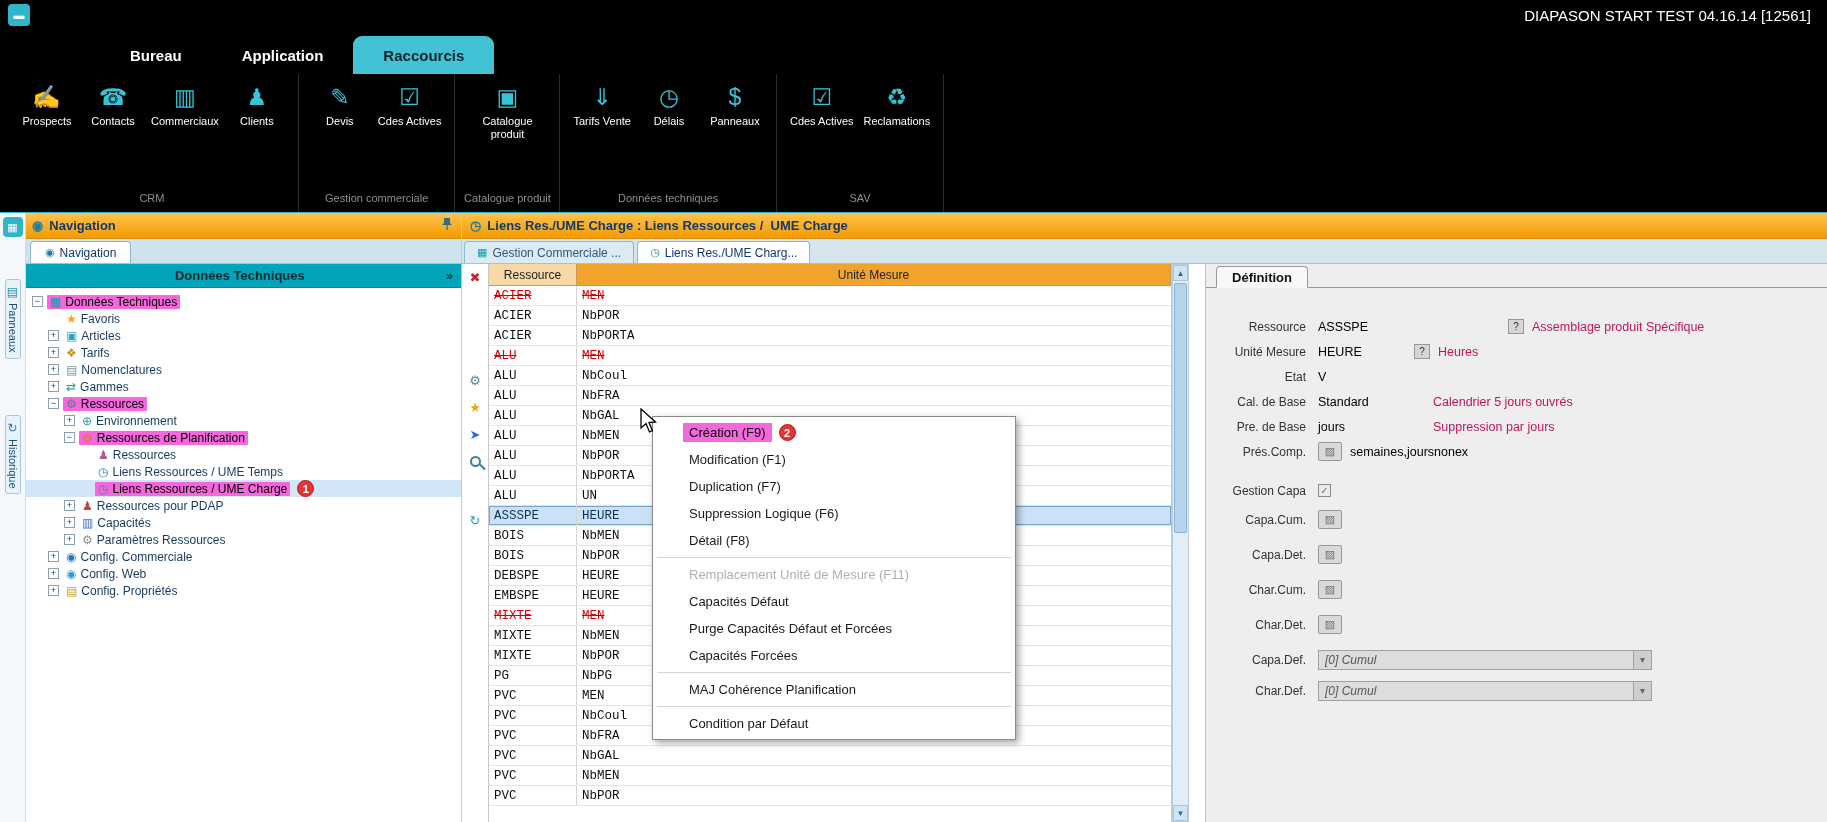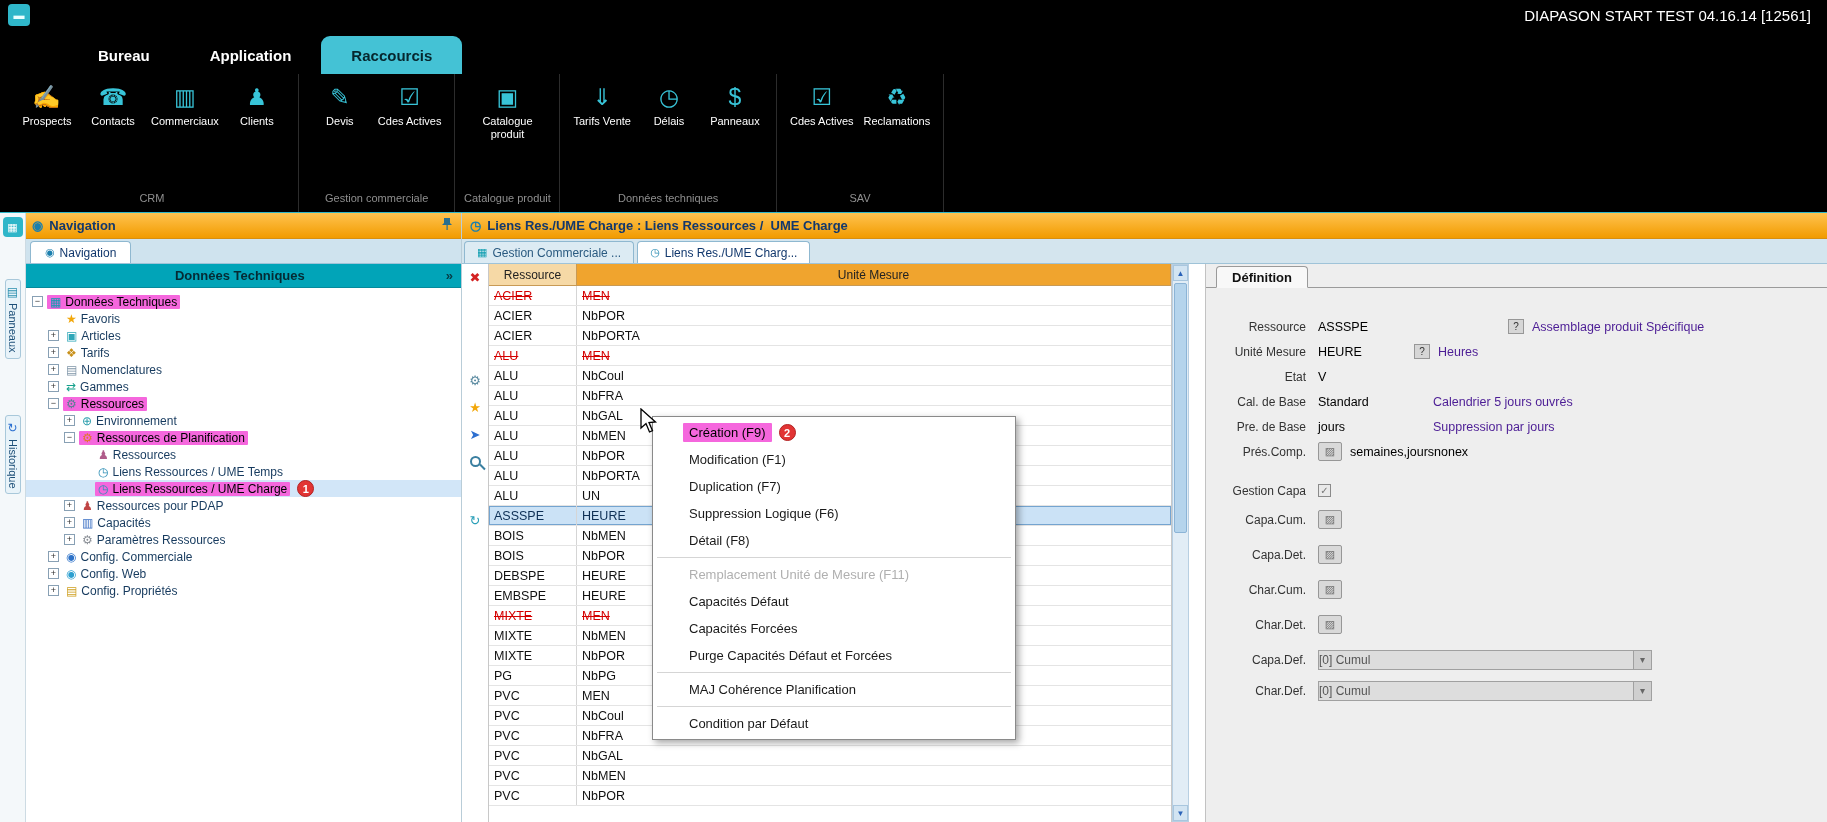--- a/index.html
+++ b/index.html
@@ -5,21 +5,21 @@
   *{margin:0;padding:0;box-sizing:border-box;}
   body{font-family:"Liberation Sans",sans-serif;background:#444;}
   .app{position:relative;width:1827px;height:822px;background:#fff;overflow:hidden;}
 
   
   .titlebar{position:absolute;left:0;top:0;width:100%;height:30px;background:#000;display:flex;align-items:center;}
   .applogo{width:22px;height:22px;margin-left:8px;background:#2fb6c9;border-radius:4px;color:#eafeff;font-size:11px;display:flex;align-items:center;justify-content:center;}
   .title{margin-left:auto;padding-right:16px;color:#fff;font-size:15px;}
 
   
-  .menubar{position:absolute;left:0;top:30px;width:100%;height:44px;background:#000;display:flex;align-items:flex-end;padding-left:68px;}
+  .menubar{position:absolute;left:0;top:30px;width:100%;height:44px;background:#000;display:flex;align-items:flex-end;padding-left:100px;}
   .menu-tab{height:38px;display:flex;align-items:center;padding:0 30px;color:#fff;font-size:15px;font-weight:bold;}
   .menu-tab.active{background:#44c2d5;color:#06272e;border-radius:9px 9px 0 0;}
 
   
   .ribbon{position:absolute;left:0;top:74px;width:100%;height:138px;background:#000;display:flex;padding-left:6px;}
   .ribbon-group{display:flex;flex-direction:column;border-right:1px solid #2c2c2c;padding:6px 8px 0;}
   .ribbon-buttons{flex:1;display:flex;align-items:flex-start;}
   .ribbon-button{min-width:66px;max-width:88px;padding:4px 5px;display:flex;flex-direction:column;align-items:center;text-align:center;}
   .ribbon-icon{font-size:23px;line-height:26px;height:28px;}
   .ribbon-label{color:#fff;font-size:11px;line-height:13px;margin-top:3px;}
@@ -74,21 +74,21 @@
   .mag{position:relative;width:11px;height:11px;border:2px solid #3a7fa0;border-radius:50%;display:inline-block;}
   .mag::after{content:"";position:absolute;left:7px;top:8px;width:7px;height:2px;background:#3a7fa0;transform:rotate(45deg);}
 
   
   .tablewrap{position:absolute;left:26px;top:0;width:684px;height:100%;border-left:1px solid #c8c8c8;border-right:1px solid #c8c8c8;}
   .thead{display:flex;height:22px;}
   .th{display:flex;align-items:center;justify-content:center;font-size:12px;color:#222;border-right:1px solid #c89a55;border-bottom:1px solid #c89a55;}
   .th-0{width:88px;background:#f6d9a6;}
   .th-1{flex:1;background:#f0a42e;}
   .trow{display:flex;height:20px;border-bottom:1px solid #e4e4e4;font-size:12.5px;color:#101010;}
-  .td{display:flex;align-items:center;padding-left:5px;overflow:hidden;}
+  .td{display:flex;align-items:center;padding-left:5px;overflow:hidden;font-family:Liberation Mono, monospace;}
   .td-0{width:88px;border-right:1px solid #d5d5d5;}
   .td-1{flex:1;}
   .trow.deleted .td{color:#d40000;text-decoration:line-through;}
   .trow.selected{background:#cbe2f6;box-shadow:inset 0 0 0 1px #74a4d0;color:#0d2f55;}
 
   
   .vscroll{position:absolute;left:710px;top:0;width:17px;height:100%;background:#e2edf6;border:1px solid #b8cfe2;}
   .sbtn{position:absolute;left:0;width:15px;height:16px;background:#d2e4f2;color:#2a62b8;font-size:8px;display:flex;align-items:center;justify-content:center;border:1px solid #a8c6de;}
   .sb-up{top:0;}
   .sb-down{bottom:0;}
@@ -104,25 +104,25 @@
   .def-val{color:#000;font-size:12.5px;}
   .row-ressource .def-val{width:190px;}
   .row-unite .def-val{width:96px;}
   .row-cal .def-val{width:115px;}
   .row-pre .def-val{width:115px;}
   .row-prescomp{margin-bottom:18px;}
   .row-gestion{margin-bottom:8px;}
   .row-capacum,.row-capadet,.row-charcum,.row-chardet{margin-bottom:14px;}
   .row-capadef{margin-bottom:10px;}
   .helpbtn{width:16px;height:15px;background:#d6d6d6;border:1px solid #979797;color:#333;font-size:10px;display:flex;align-items:center;justify-content:center;margin-right:8px;flex:none;}
-  .def-desc{color:#4c1d95;font-size:12.5px;white-space:nowrap;}
+  .def-desc{color:#be185d;font-size:12.5px;white-space:nowrap;}
   .iconbtn{width:24px;height:19px;background:#d9d9d9;border:1px solid #979797;border-radius:2px;display:flex;align-items:center;justify-content:center;color:#6b6b6b;font-size:11px;margin-right:8px;flex:none;}
   .checkbox{width:13px;height:13px;background:#e9e9e9;border:1px solid #8a8a8a;color:#777;font-size:10px;line-height:11px;text-align:center;}
   .dropdown{width:334px;height:20px;background:#ddd;border:1px solid #a0a0a0;display:flex;align-items:center;color:#555;}
-  .dd-text{flex:1;font-size:12px;}
+  .dd-text{flex:1;padding-left:6px;font-size:12px;font-style:italic;}
   .dd-arrow{width:18px;height:100%;border-left:1px solid #a0a0a0;display:flex;align-items:center;justify-content:center;font-size:10px;color:#666;background:#cfcfcf;}
 
   
   .ctxmenu{position:absolute;left:652px;top:416px;width:364px;background:#fff;border:1px solid #8a8a8a;box-shadow:3px 3px 7px rgba(0,0,0,.35);padding:2px 0;z-index:50;}
   .menu-item{height:27px;display:flex;align-items:center;padding-left:30px;font-size:13px;color:#1a1a1a;}
   .menu-item.disabled{color:#b0b0b0;}
   .mi-label{padding:2px 6px;}
   .menu-sep{height:1px;background:#d5d5d5;margin:3px 4px;}
 
   .cursor{position:absolute;left:639px;top:408px;z-index:60;}
@@ -639,24 +639,24 @@
         <span class="mi-label">Détail (F8)</span>
       </div>
       <div class="menu-sep"></div>
       <div class="menu-item disabled">
         <span class="mi-label">Remplacement Unité de Mesure (F11)</span>
       </div>
       <div class="menu-item">
         <span class="mi-label">Capacités Défaut</span>
       </div>
       <div class="menu-item">
+        <span class="mi-label">Purge Capacités Défaut et Forcées</span>
+      </div>
+      <div class="menu-item">
         <span class="mi-label">Capacités Forcées</span>
-      </div>
-      <div class="menu-item">
-        <span class="mi-label">Purge Capacités Défaut et Forcées</span>
       </div>
       <div class="menu-sep"></div>
       <div class="menu-item">
         <span class="mi-label">MAJ Cohérence Planification</span>
       </div>
       <div class="menu-sep"></div>
       <div class="menu-item">
         <span class="mi-label">Condition par Défaut</span>
       </div>
     </div>

